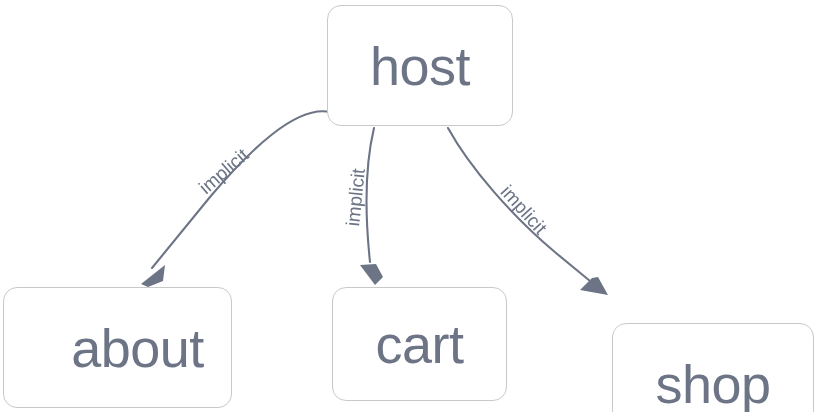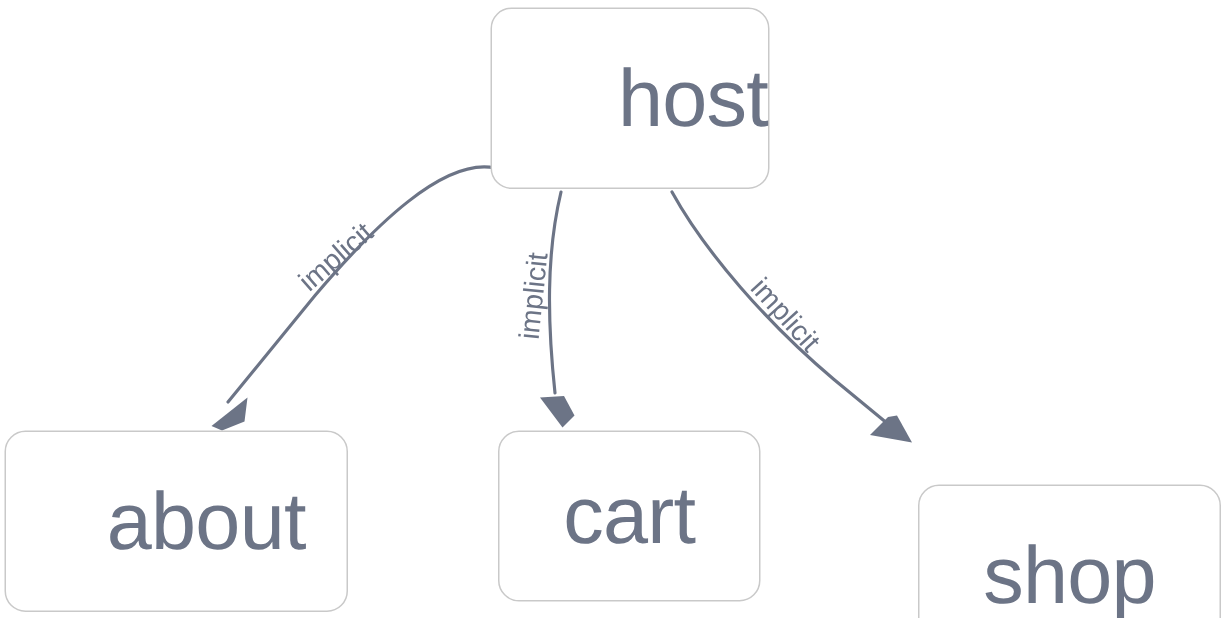--- a/index.html
+++ b/index.html
@@ -36,21 +36,21 @@
     justify-content: center;
   }
   .node-label {
     color: #6c7486;
     font-family: "Liberation Sans", sans-serif;
     font-weight: 400;
     line-height: 1;
     letter-spacing: -0.5px;
     white-space: nowrap;
   }
-  #node-host   { left: 327px; top: 5px;   width: 186px; height: 121px; justify-content: flex-end; }
+  #node-host   { left: 327px; top: 5px;   width: 186px; height: 121px; }
   #node-about  { left: 3px;   top: 287px; width: 229px; height: 121px; }
   #node-cart   { left: 332px; top: 287px; width: 175px; height: 114px; }
   #node-shop   { left: 612px; top: 287px; width: 202px; height: 121px; margin-top: 36px; }
 
   #node-host  .node-label { font-size: 54px; }
   #node-about .node-label { font-size: 54px; margin-left: 40px; }
   #node-cart  .node-label { font-size: 54px; }
   #node-shop  .node-label { font-size: 54px; }
 
   .edge-path {

